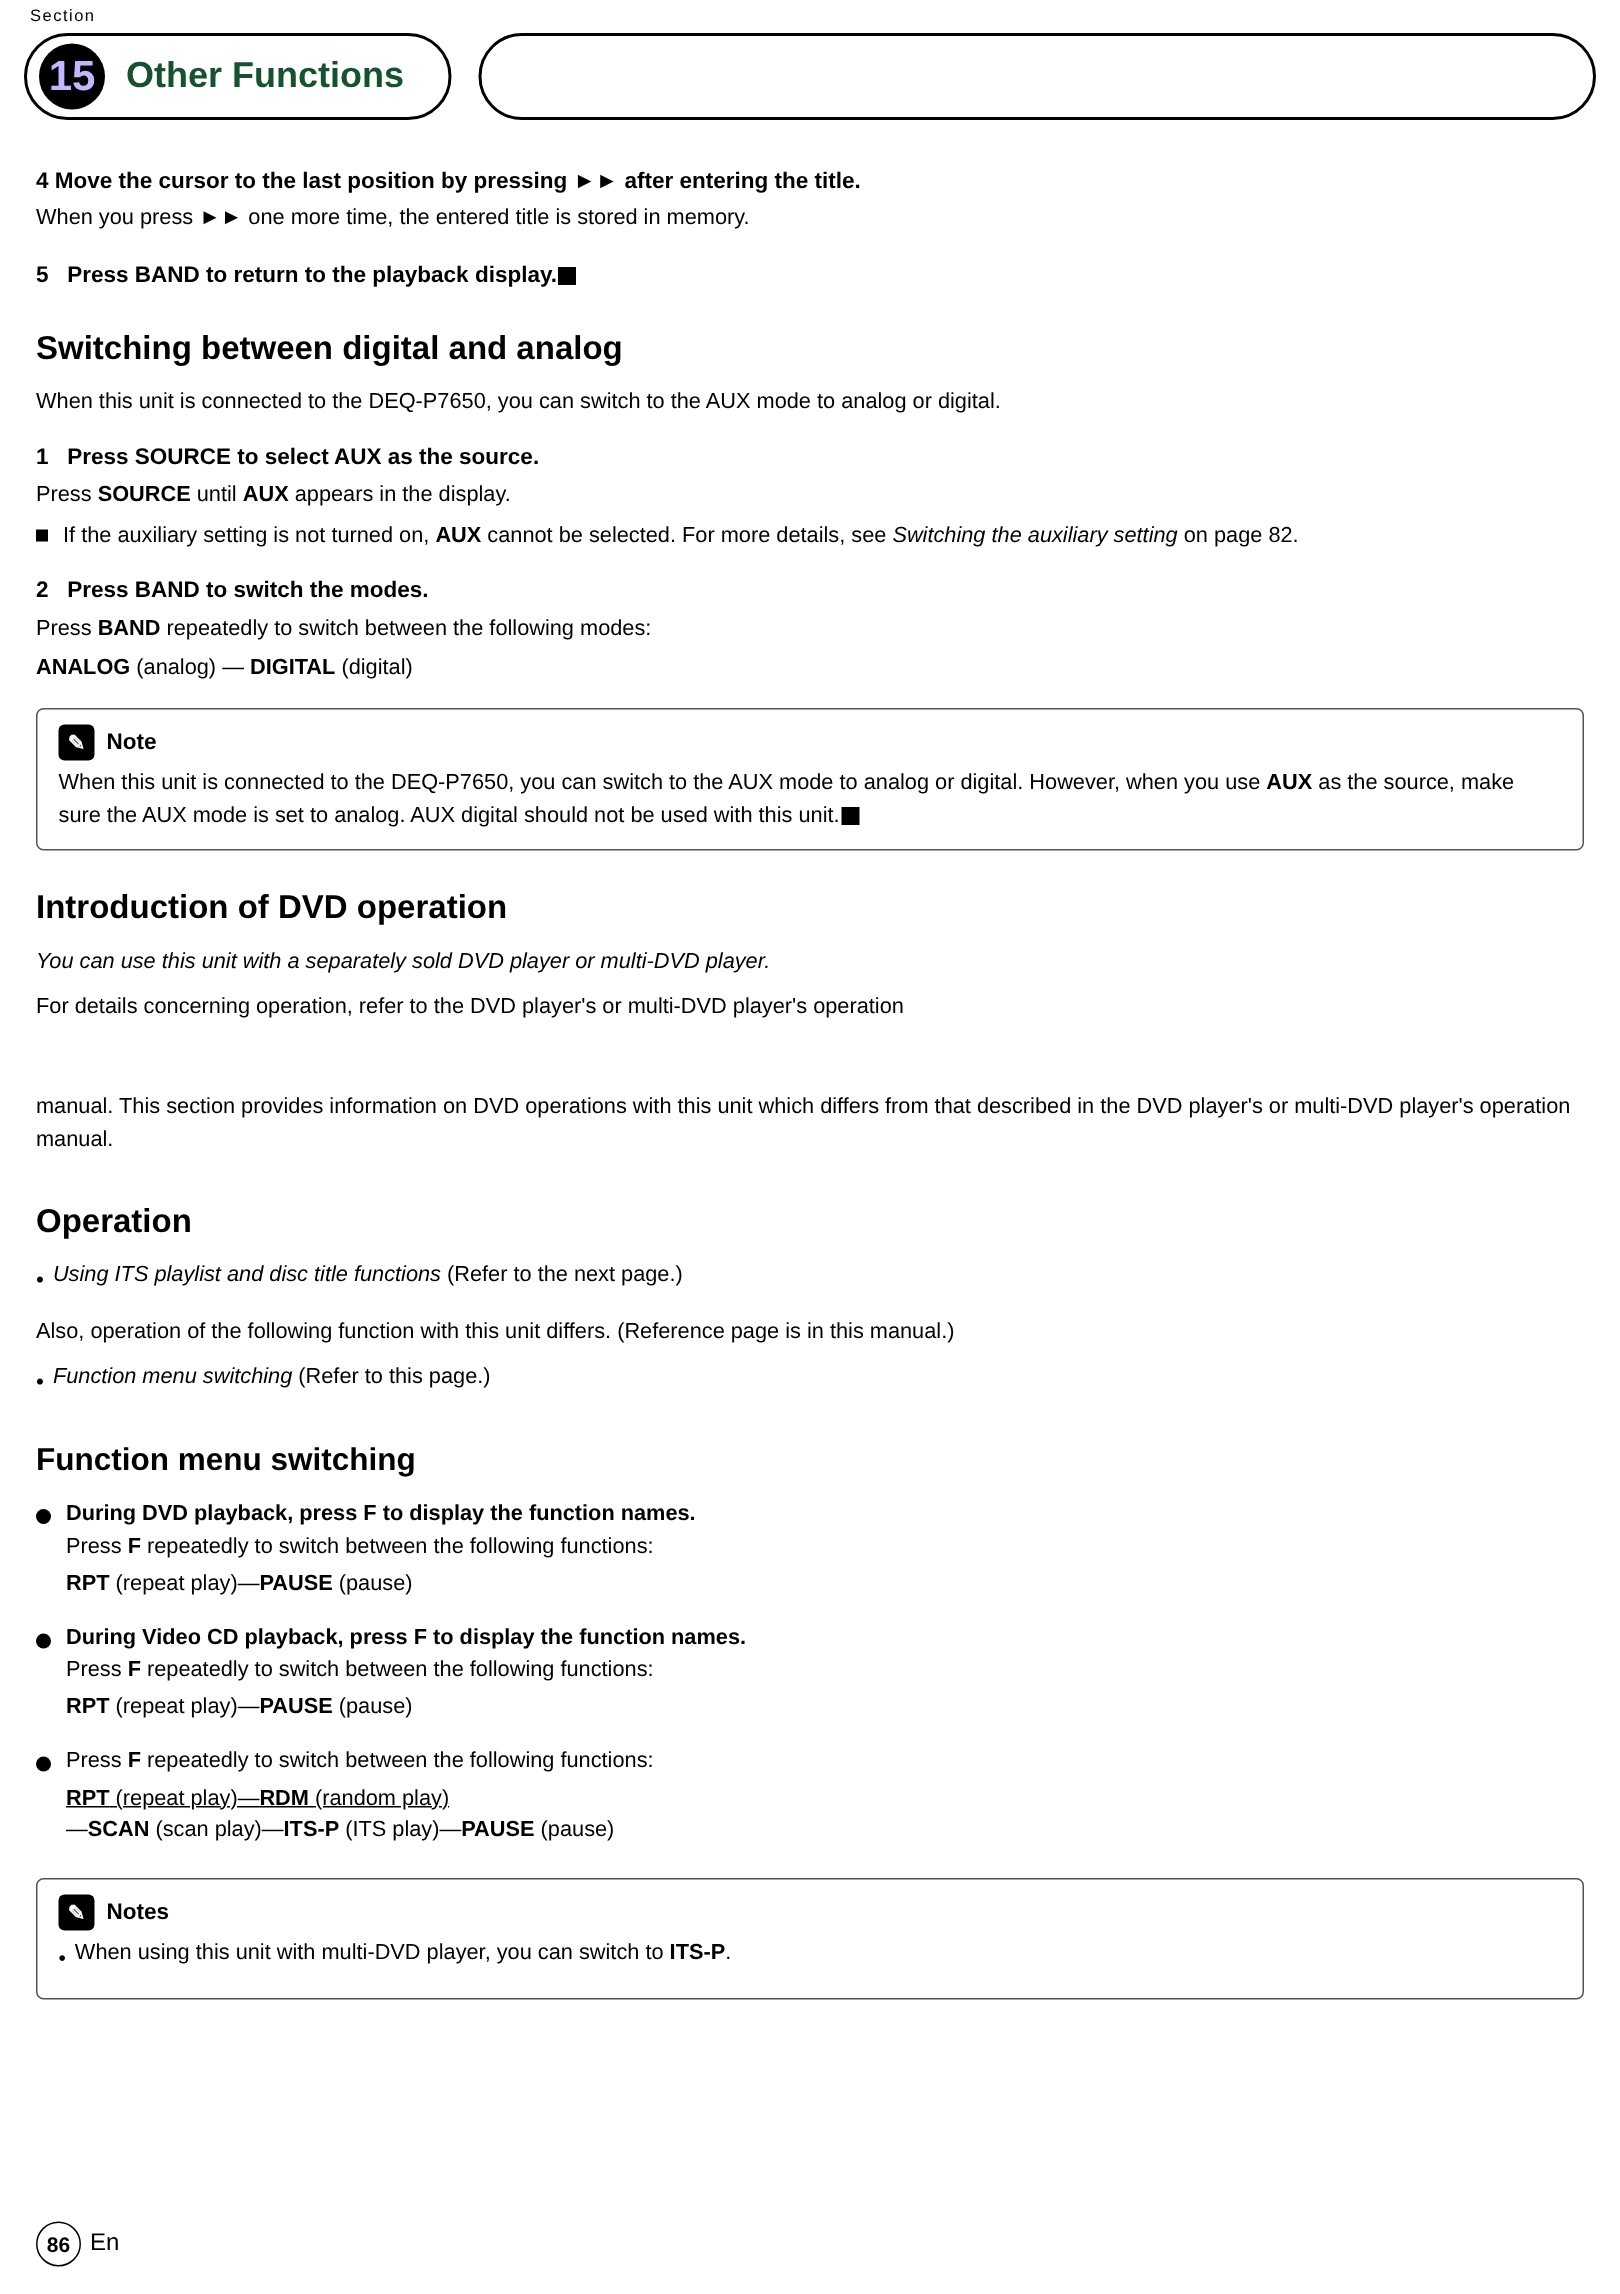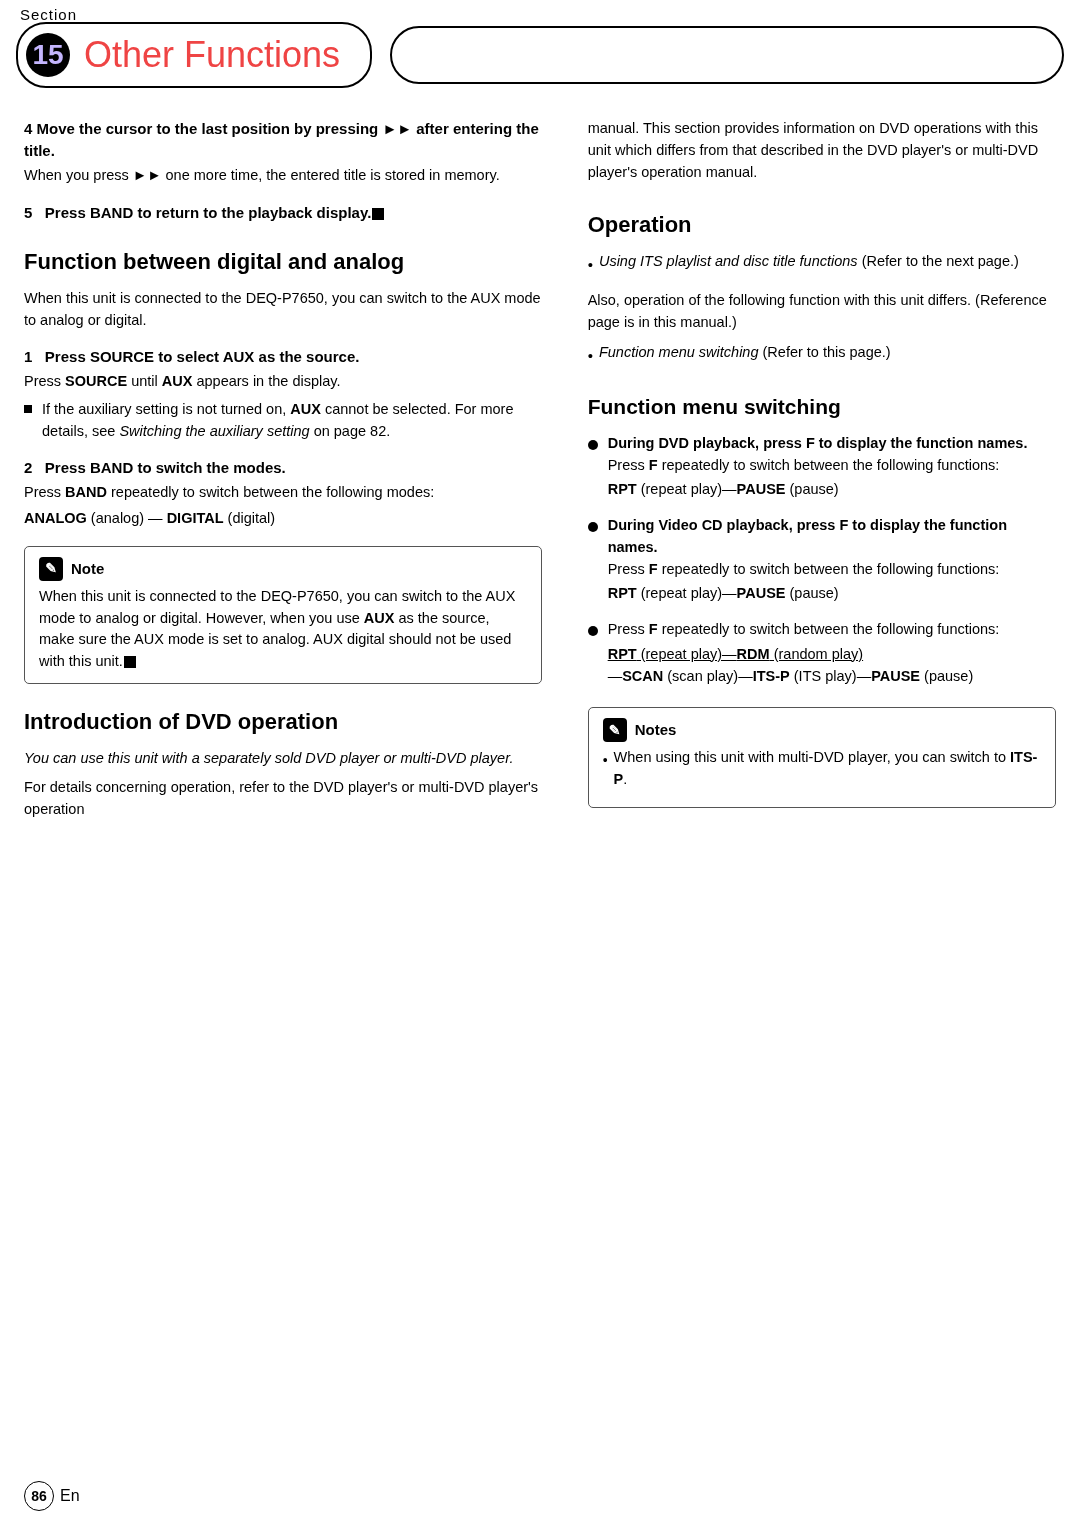--- a/index.html
+++ b/index.html
@@ -27,52 +27,53 @@
       border-radius: 50%;
       width: 44px;
       height: 44px;
       display: flex;
       align-items: center;
       justify-content: center;
       margin-right: 14px;
       flex-shrink: 0;
     }
     .header-title-text {
-      font-size: 36px;
-      font-weight: normal;
-      color: #ef4444;
+      font-size: 24px;
+      font-weight: bold;
+      color: #14532d;
     }
     .header-wrap {
       position: relative;
       padding-top: 22px;
     }
     .section-label-top {
       position: absolute;
       top: 4px;
       left: 20px;
-      font-size: 15px;
+      font-size: 11px;
       font-weight: normal;
       letter-spacing: 1px;
       color: #000;
     }
     .header-row {
       display: flex;
       align-items: center;
       padding: 0 16px 0 16px;
       padding-bottom: 10px;
     }
     .header-left {
       display: flex;
       align-items: center;
     }
     
     .content {
       display: flex;
       padding: 20px 24px 24px 24px;
       gap: 46px;
+      flex-direction: column;
     }
     .left-col {
       flex: 1.05;
       min-width: 0;
     }
     .right-col {
       flex: 0.95;
       min-width: 0;
     }
     
@@ -210,21 +211,21 @@
         </div>
       </div>
 
       <div class="step-item">
         <div class="step-title">
           <span>5&nbsp;&nbsp;&nbsp;<span class="bold">Press BAND to return to the playback display.</span><span class="stop-symbol"></span></span>
         </div>
       </div>
 
       <div class="section-heading">
-        <span>Function between digital and analog</span>
+        <span>Switching between digital and analog</span>
       </div>
       <div class="step-body">
         <span>When this unit is connected to the DEQ-P7650, you can switch to the AUX mode to analog or digital.</span>
       </div>
 
       <div class="subsection-heading">
         <span>1&nbsp;&nbsp;&nbsp;<span class="bold">Press SOURCE to select AUX as the source.</span></span>
       </div>
       <div class="step-body">
         Press <span class="bold">SOURCE</span> until <span class="bold">AUX</span> appears in the display.

